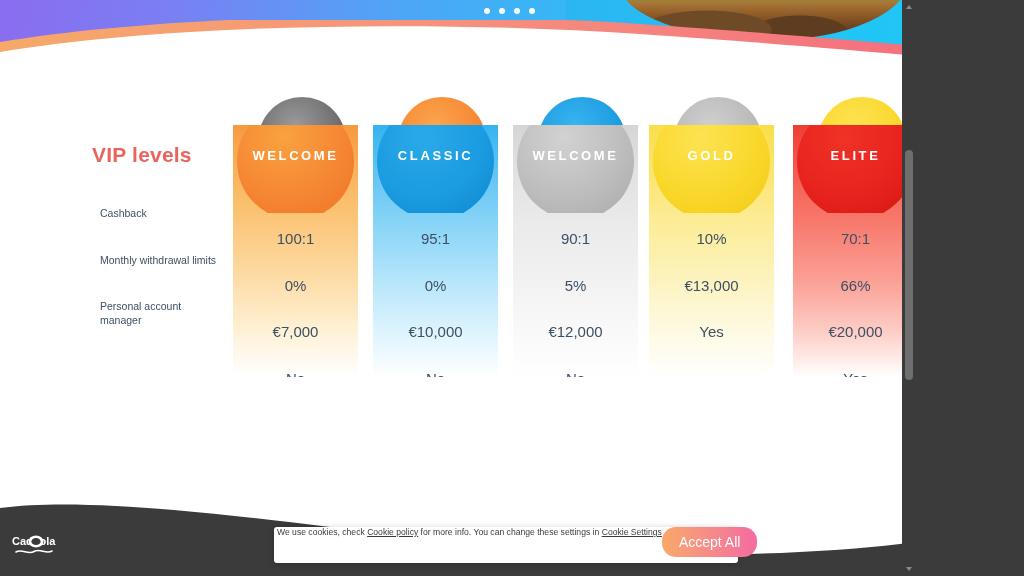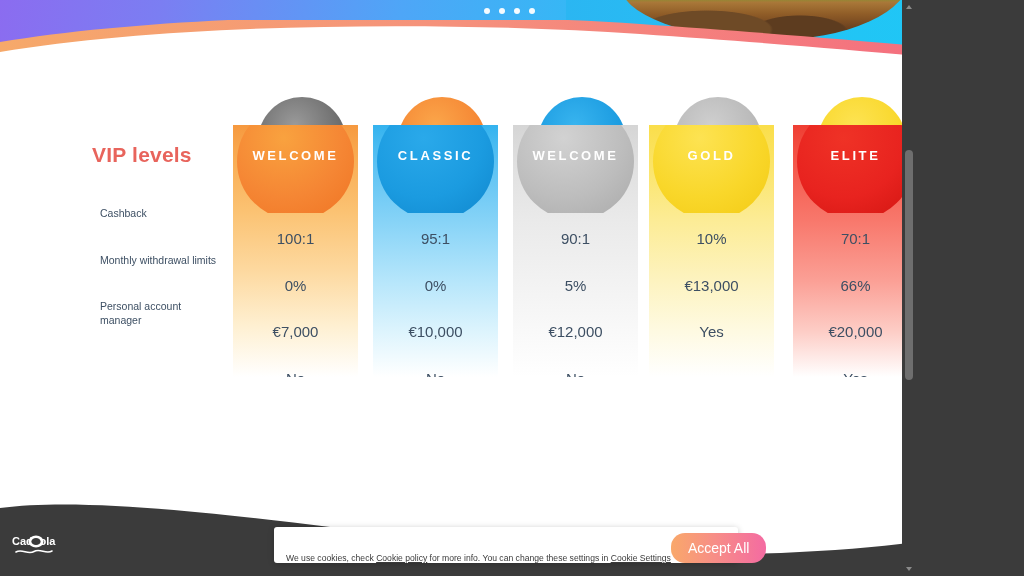--- a/index.html
+++ b/index.html
@@ -91,21 +91,21 @@
 
   
   .footer-shape { position: absolute; bottom: 0; left: 0; width: 1010px; height: 90px; }
   .logo { position: absolute; left: 12px; bottom: 18px; width: 52px; height: 26px; }
 
   
   .cookie-banner {
     position: absolute; left: 274px; top: 527px; width: 464px; height: 36px;
     background: #ffffff; border-radius: 3px;
     box-shadow: 0 1px 6px rgba(0,0,0,.22);
-    display: flex; align-items: flex-end; padding: 0 8px 0 12px;
+    display: flex; align-items: flex-start; padding: 0 8px 0 3px;
   }
   .cookie-text { font-size: 8.6px; color: #3a3a3a; flex: 1; white-space: nowrap; }
   .cookie-text a { color: #3a3a3a; text-decoration: underline; cursor: pointer; }
   .accept-btn {
     background: linear-gradient(90deg, #f9a86a 0%, #f78e86 45%, #f46ba2 100%);
     color: #ffffff; border: none; border-radius: 14px;
     font-size: 14px; padding: 7px 17px; cursor: pointer;
     font-family: "Liberation Sans", sans-serif; white-space: nowrap;
   }
 

